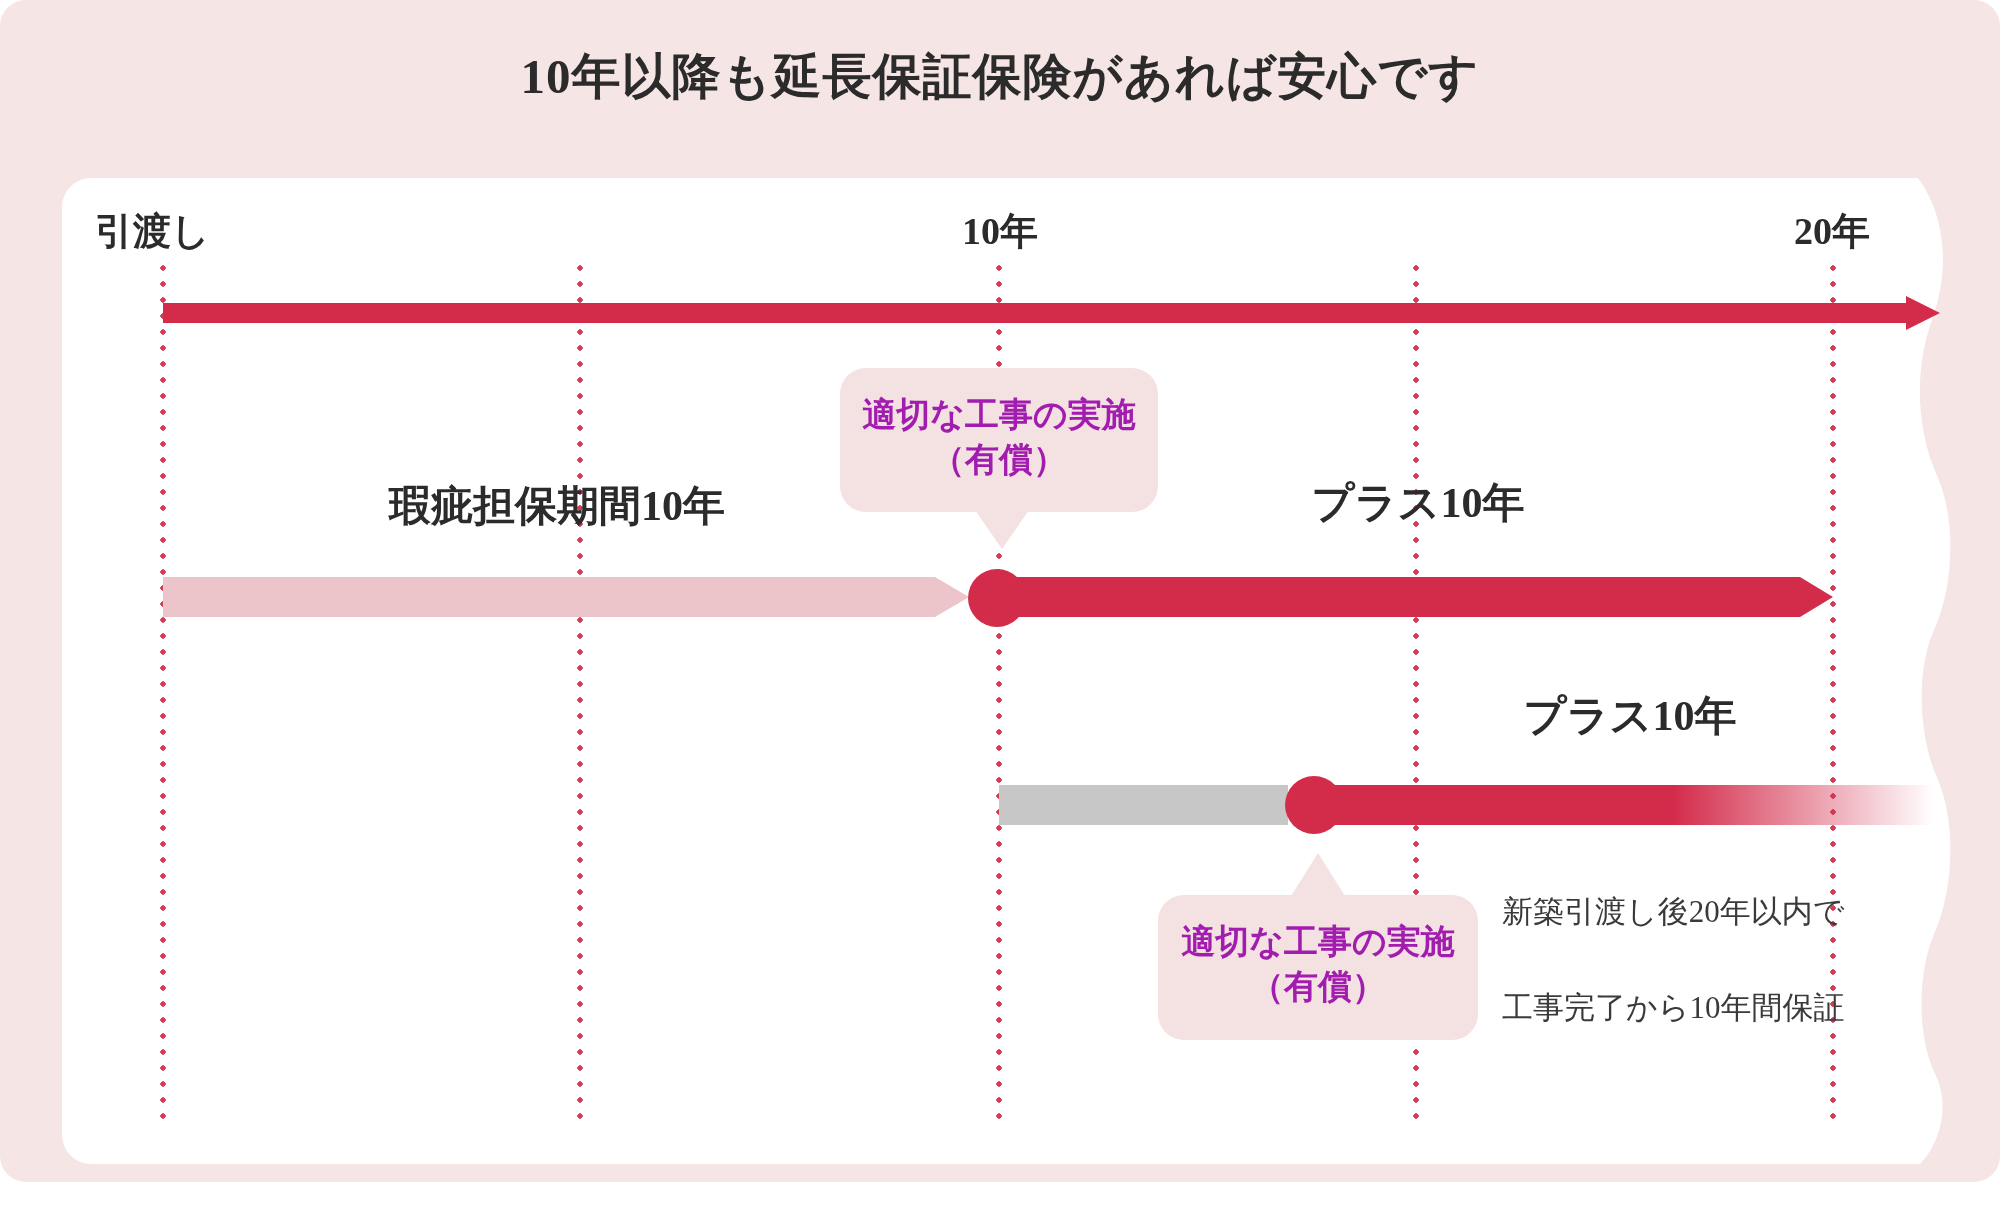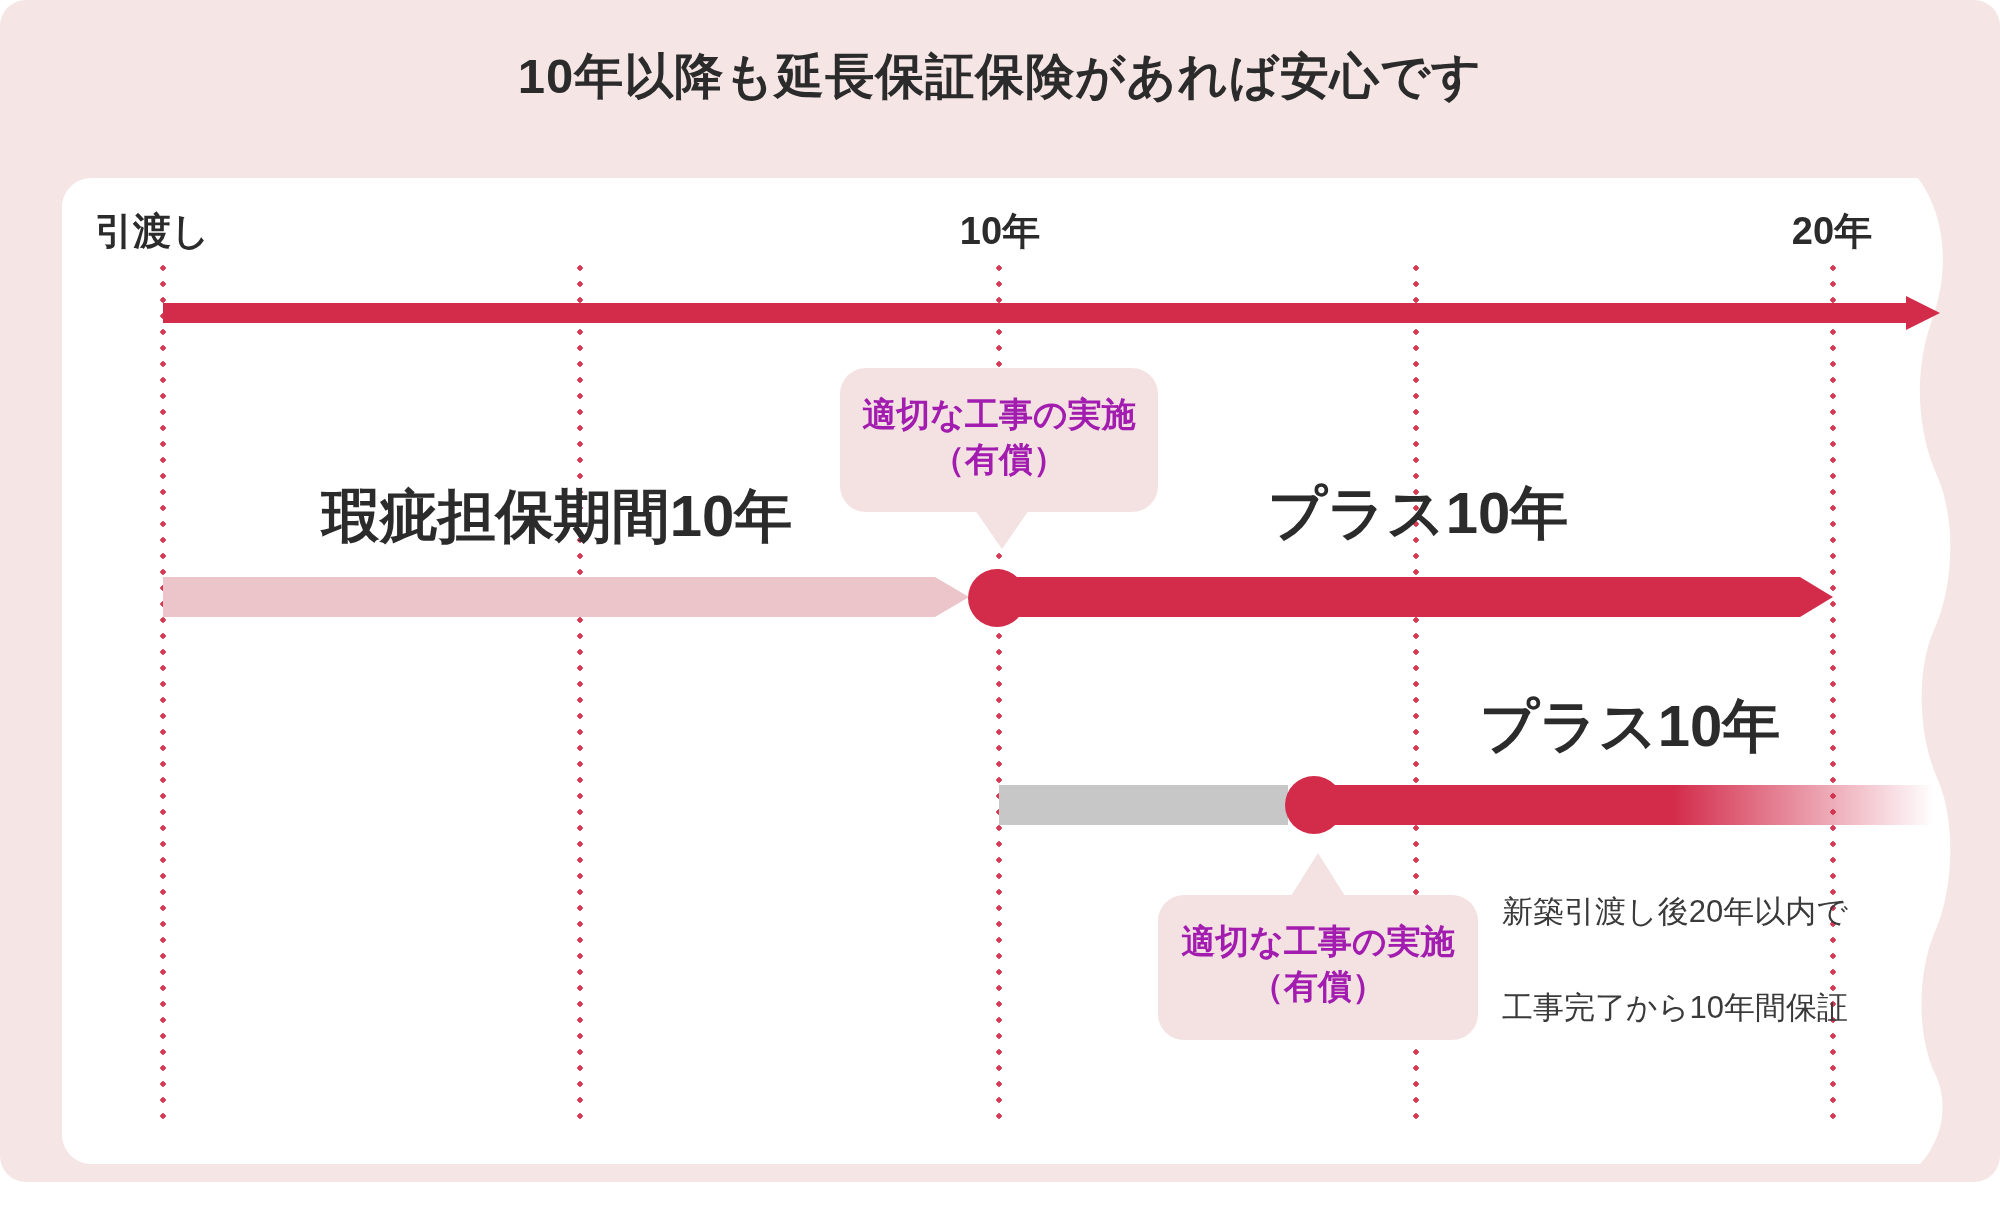--- a/index.html
+++ b/index.html
@@ -13,20 +13,21 @@
     --ink:#2B2B2B;
   }
   *{margin:0;padding:0;box-sizing:border-box;}
   html,body{background:#ffffff;}
   body{font-family:"Liberation Sans","DejaVu Sans",sans-serif;color:var(--ink);}
   .canvas{
     position:relative;width:2000px;height:1182px;
     background:var(--background);
     border-radius:26px;
     overflow:hidden;
+    font-family:Liberation Serif, serif;
   }
   .title{
     position:absolute;top:44px;left:0;width:100%;
     text-align:center;font-size:49px;font-weight:bold;color:var(--ink);
     letter-spacing:1px;
   }
   
   .panel-bg{position:absolute;left:62px;top:178px;width:1893px;height:986px;}
   .panel-bg path{fill:#ffffff;}
 
@@ -46,21 +47,21 @@
   .axis-label.handover{left:95px;}
   .axis-label.c{transform:translateX(-50%);}
   .axis-label.y10{left:1000px;}
   .axis-label.y20{left:1832px;}
 
   
   .timeline-bar{position:absolute;left:163px;top:303px;width:1743px;height:20px;background:var(--red);z-index:3;}
   .timeline-arrow{position:absolute;left:1906px;top:296px;width:0;height:0;
     border-top:17px solid transparent;border-bottom:17px solid transparent;border-left:34px solid var(--red);z-index:3;}
 
-  .big-label{position:absolute;font-size:58px;font-weight:bold;color:var(--ink);transform:translateX(-50%);white-space:nowrap;z-index:3;}
+  .big-label{position:absolute;font-size:42px;font-weight:bold;color:var(--ink);transform:translateX(-50%);white-space:nowrap;z-index:3;}
   .defect-label{left:557px;top:478px;}
   .plus10-mid{left:1418px;top:475px;}
   .plus10-bottom{left:1630px;top:688px;}
 
   
   .pink-bar{position:absolute;left:163px;top:577px;width:772px;height:40px;background:var(--pink-bar);z-index:3;}
   .pink-arrow{position:absolute;left:935px;top:577px;width:0;height:0;
     border-top:20px solid transparent;border-bottom:20px solid transparent;border-left:34px solid var(--pink-bar);z-index:3;}
 
   .node{position:absolute;width:58px;height:58px;border-radius:50%;background:var(--red);z-index:4;}

